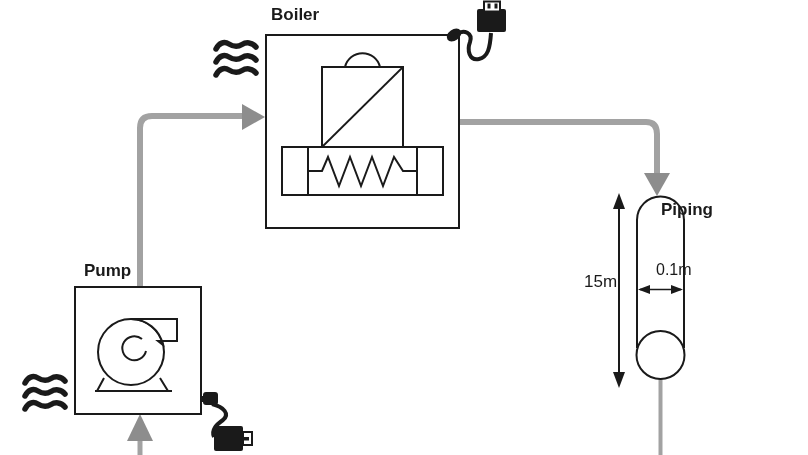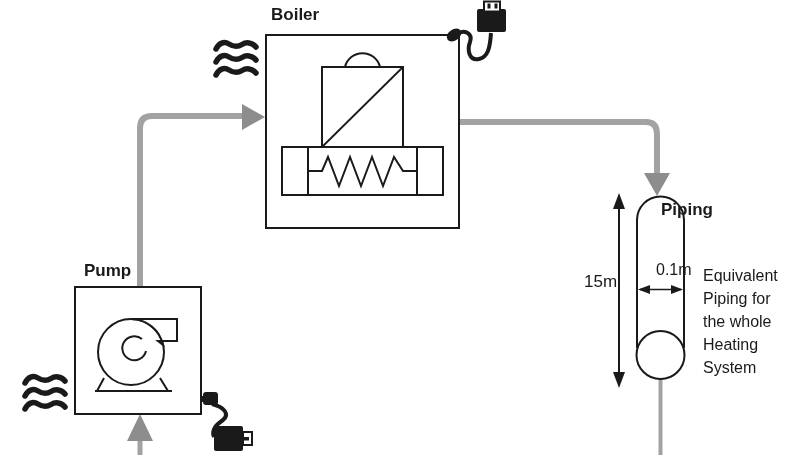--- a/index.html
+++ b/index.html
@@ -133,19 +133,14 @@
   <div class="lbl bold" style="left:271px;top:5px">Boiler</div>
 
   <div class="lbl bold" style="left:84px;top:261px">Pump</div>
 
   <div class="lbl bold" style="left:661px;top:200px">Piping</div>
 
   <div class="lbl dim" style="left:565px;top:272px">15m</div>
 
   <div class="lbl dim small" style="left:637px;top:261px">0.1m</div>
 
-  <div class="note" style="left:703px;top:264px">Equivalent
-Piping for
-the whole
-Heating
-System</div>
 
 </div>
 
 </body></html>

